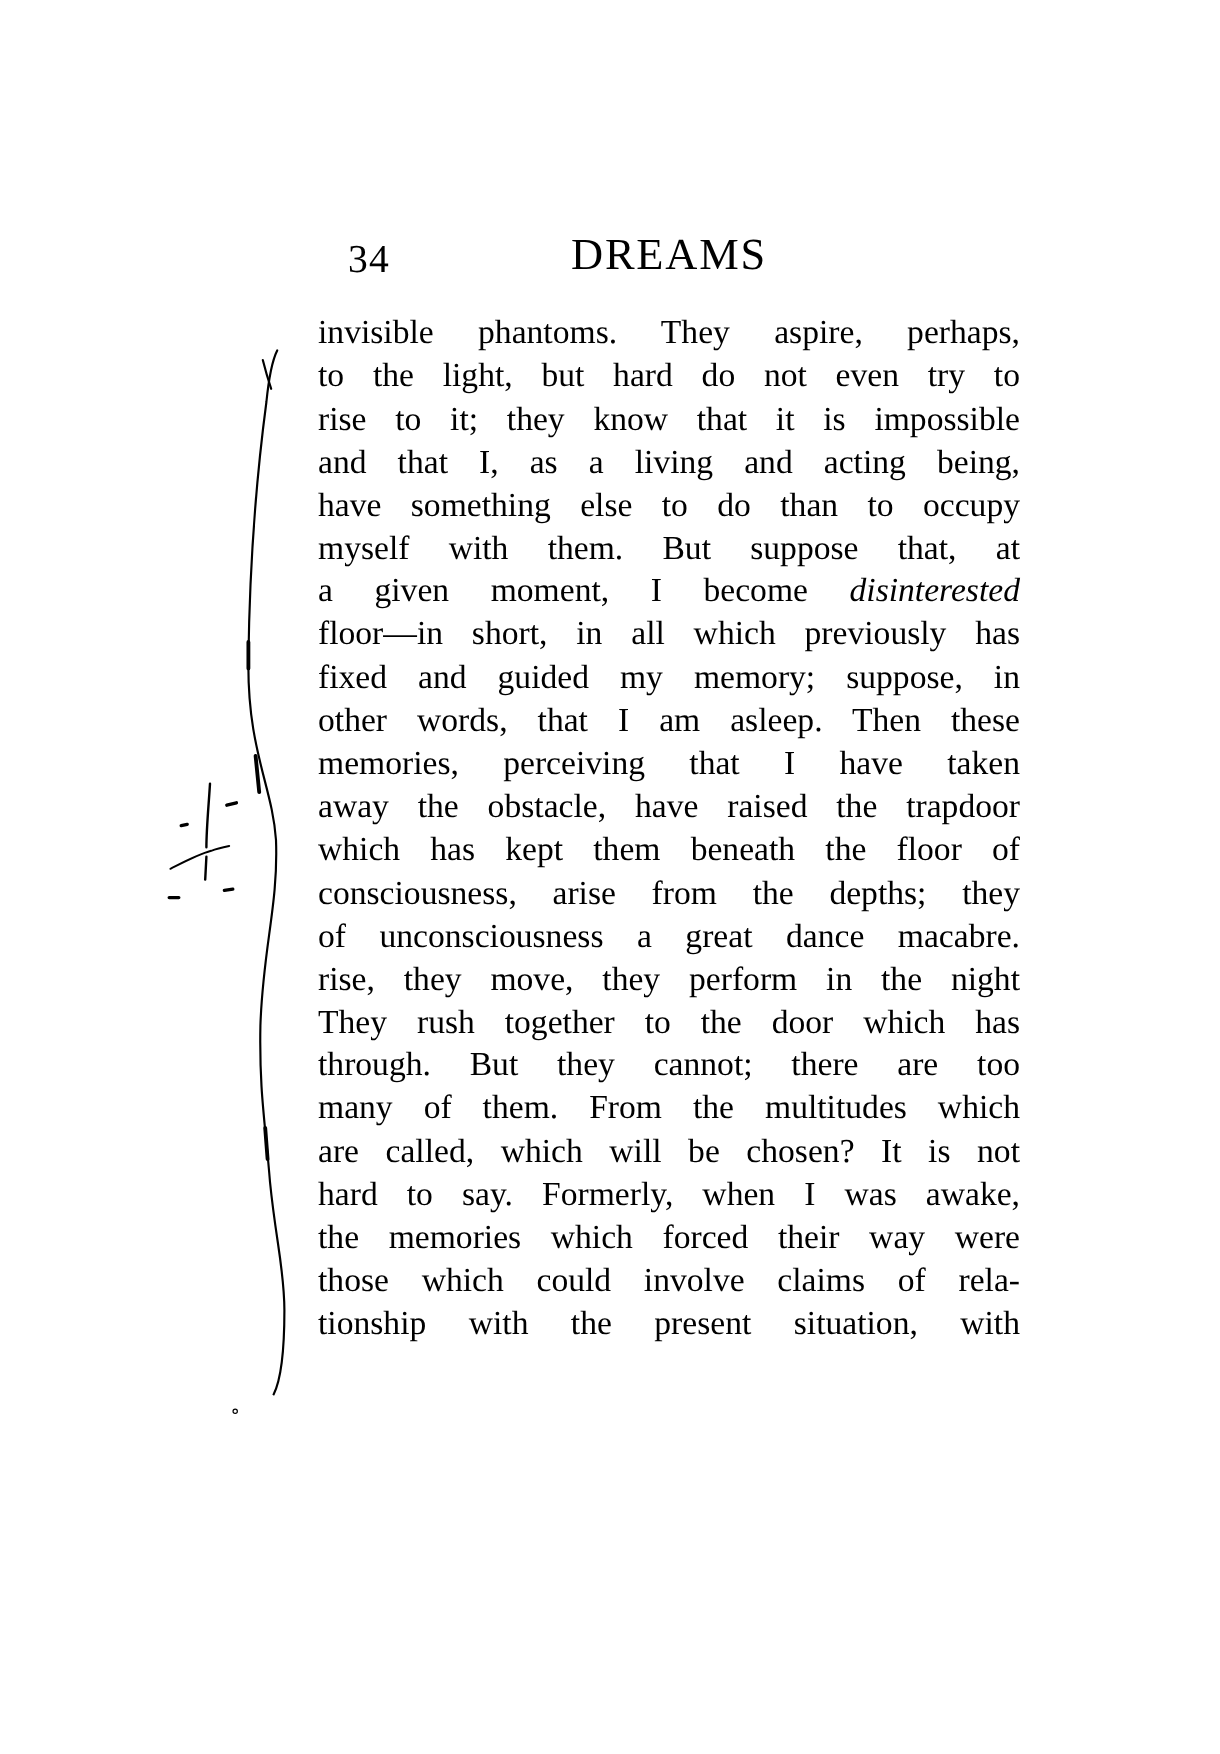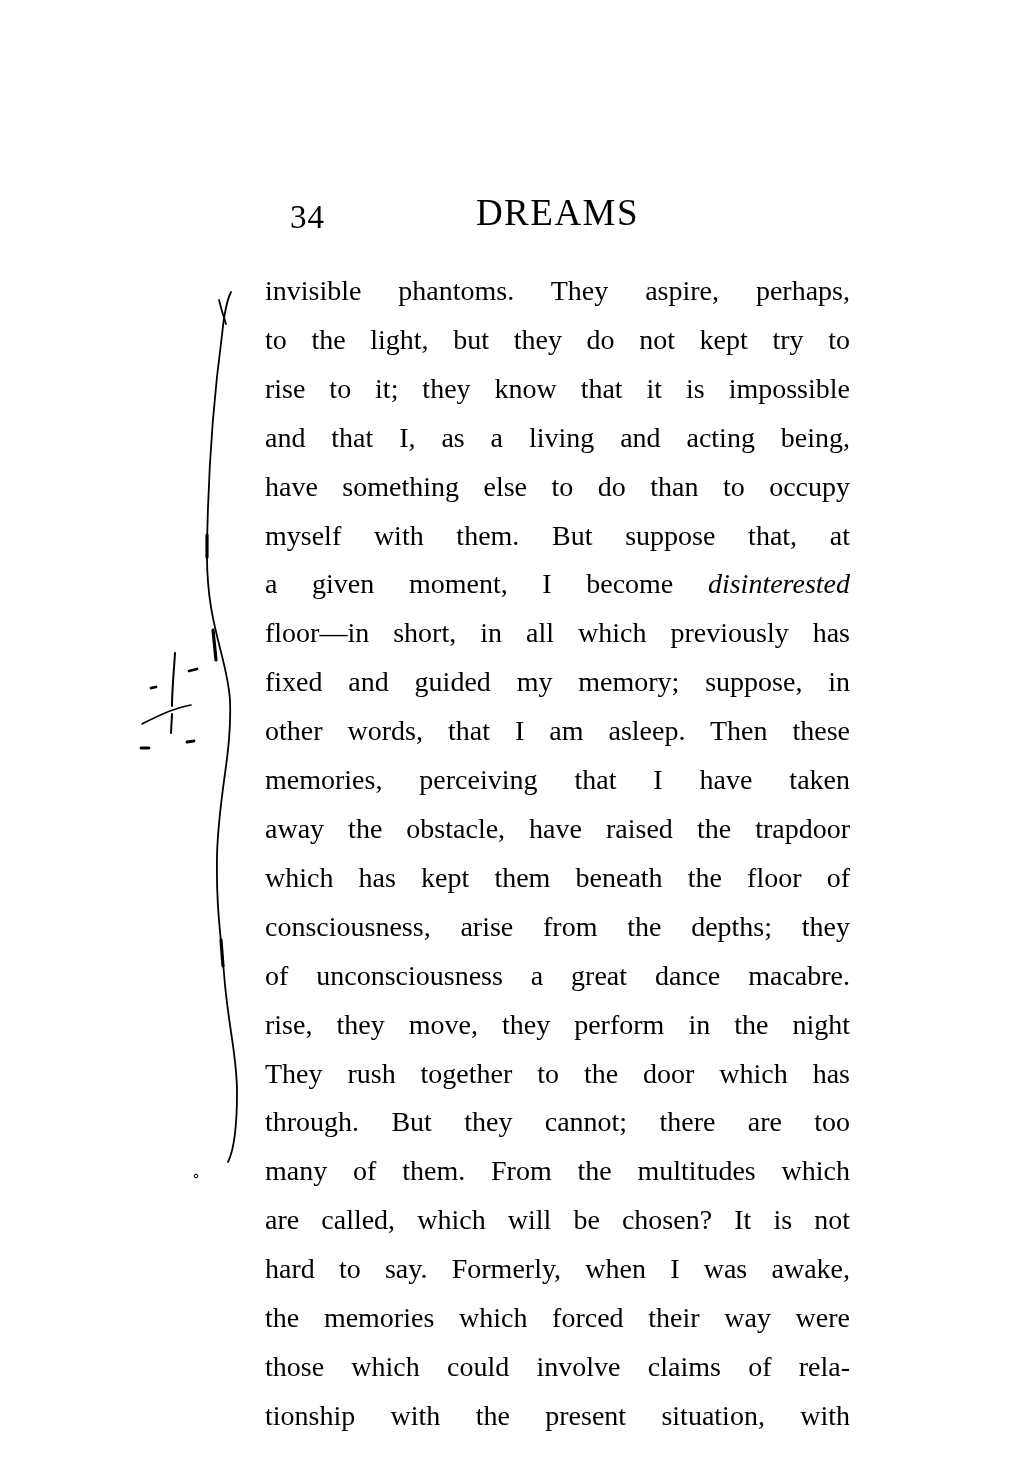--- a/index.html
+++ b/index.html
@@ -45,21 +45,20 @@
     top: 260px;
     width: 585px;
   }
   #body-text .line {
     font-size: 28px;
     line-height: 35.9px;
     text-align: justify;
     text-align-last: justify;
     white-space: normal;
     word-spacing: 1px;
-    margin-top: 13px;
   }
   #body-text .it {
     font-style: italic;
   }
   
   #margin-marks {
     position: absolute;
     left: 0;
     top: 0;
     pointer-events: none;
@@ -73,21 +72,21 @@
 <body>
 
 <div id="page">
 
   <div id="page-number">34</div>
 
   <div id="header-title">DREAMS</div>
 
   <div id="body-text">
       <div class="line"><span>invisible phantoms.  They aspire, perhaps,</span></div>
-      <div class="line"><span>to the light, but they do not kept try to</span></div>
+      <div class="line"><span>to the light, but hard do not even try to</span></div>
       <div class="line"><span>rise to it; they know that it is impossible</span></div>
       <div class="line"><span>and that I, as a living and acting being,</span></div>
       <div class="line"><span>have something else to do than to occupy</span></div>
       <div class="line"><span>myself with them.  But suppose that, at</span></div>
       <div class="line"><span>a given moment, I become </span><span class="it">disinterested</span></div>
       <div class="line"><span>floor—in short, in all which previously has</span></div>
       <div class="line"><span>fixed and guided my memory; suppose, in</span></div>
       <div class="line"><span>other words, that I am asleep.  Then these</span></div>
       <div class="line"><span>memories, perceiving that I have taken</span></div>
       <div class="line"><span>away the obstacle, have raised the trapdoor</span></div>

